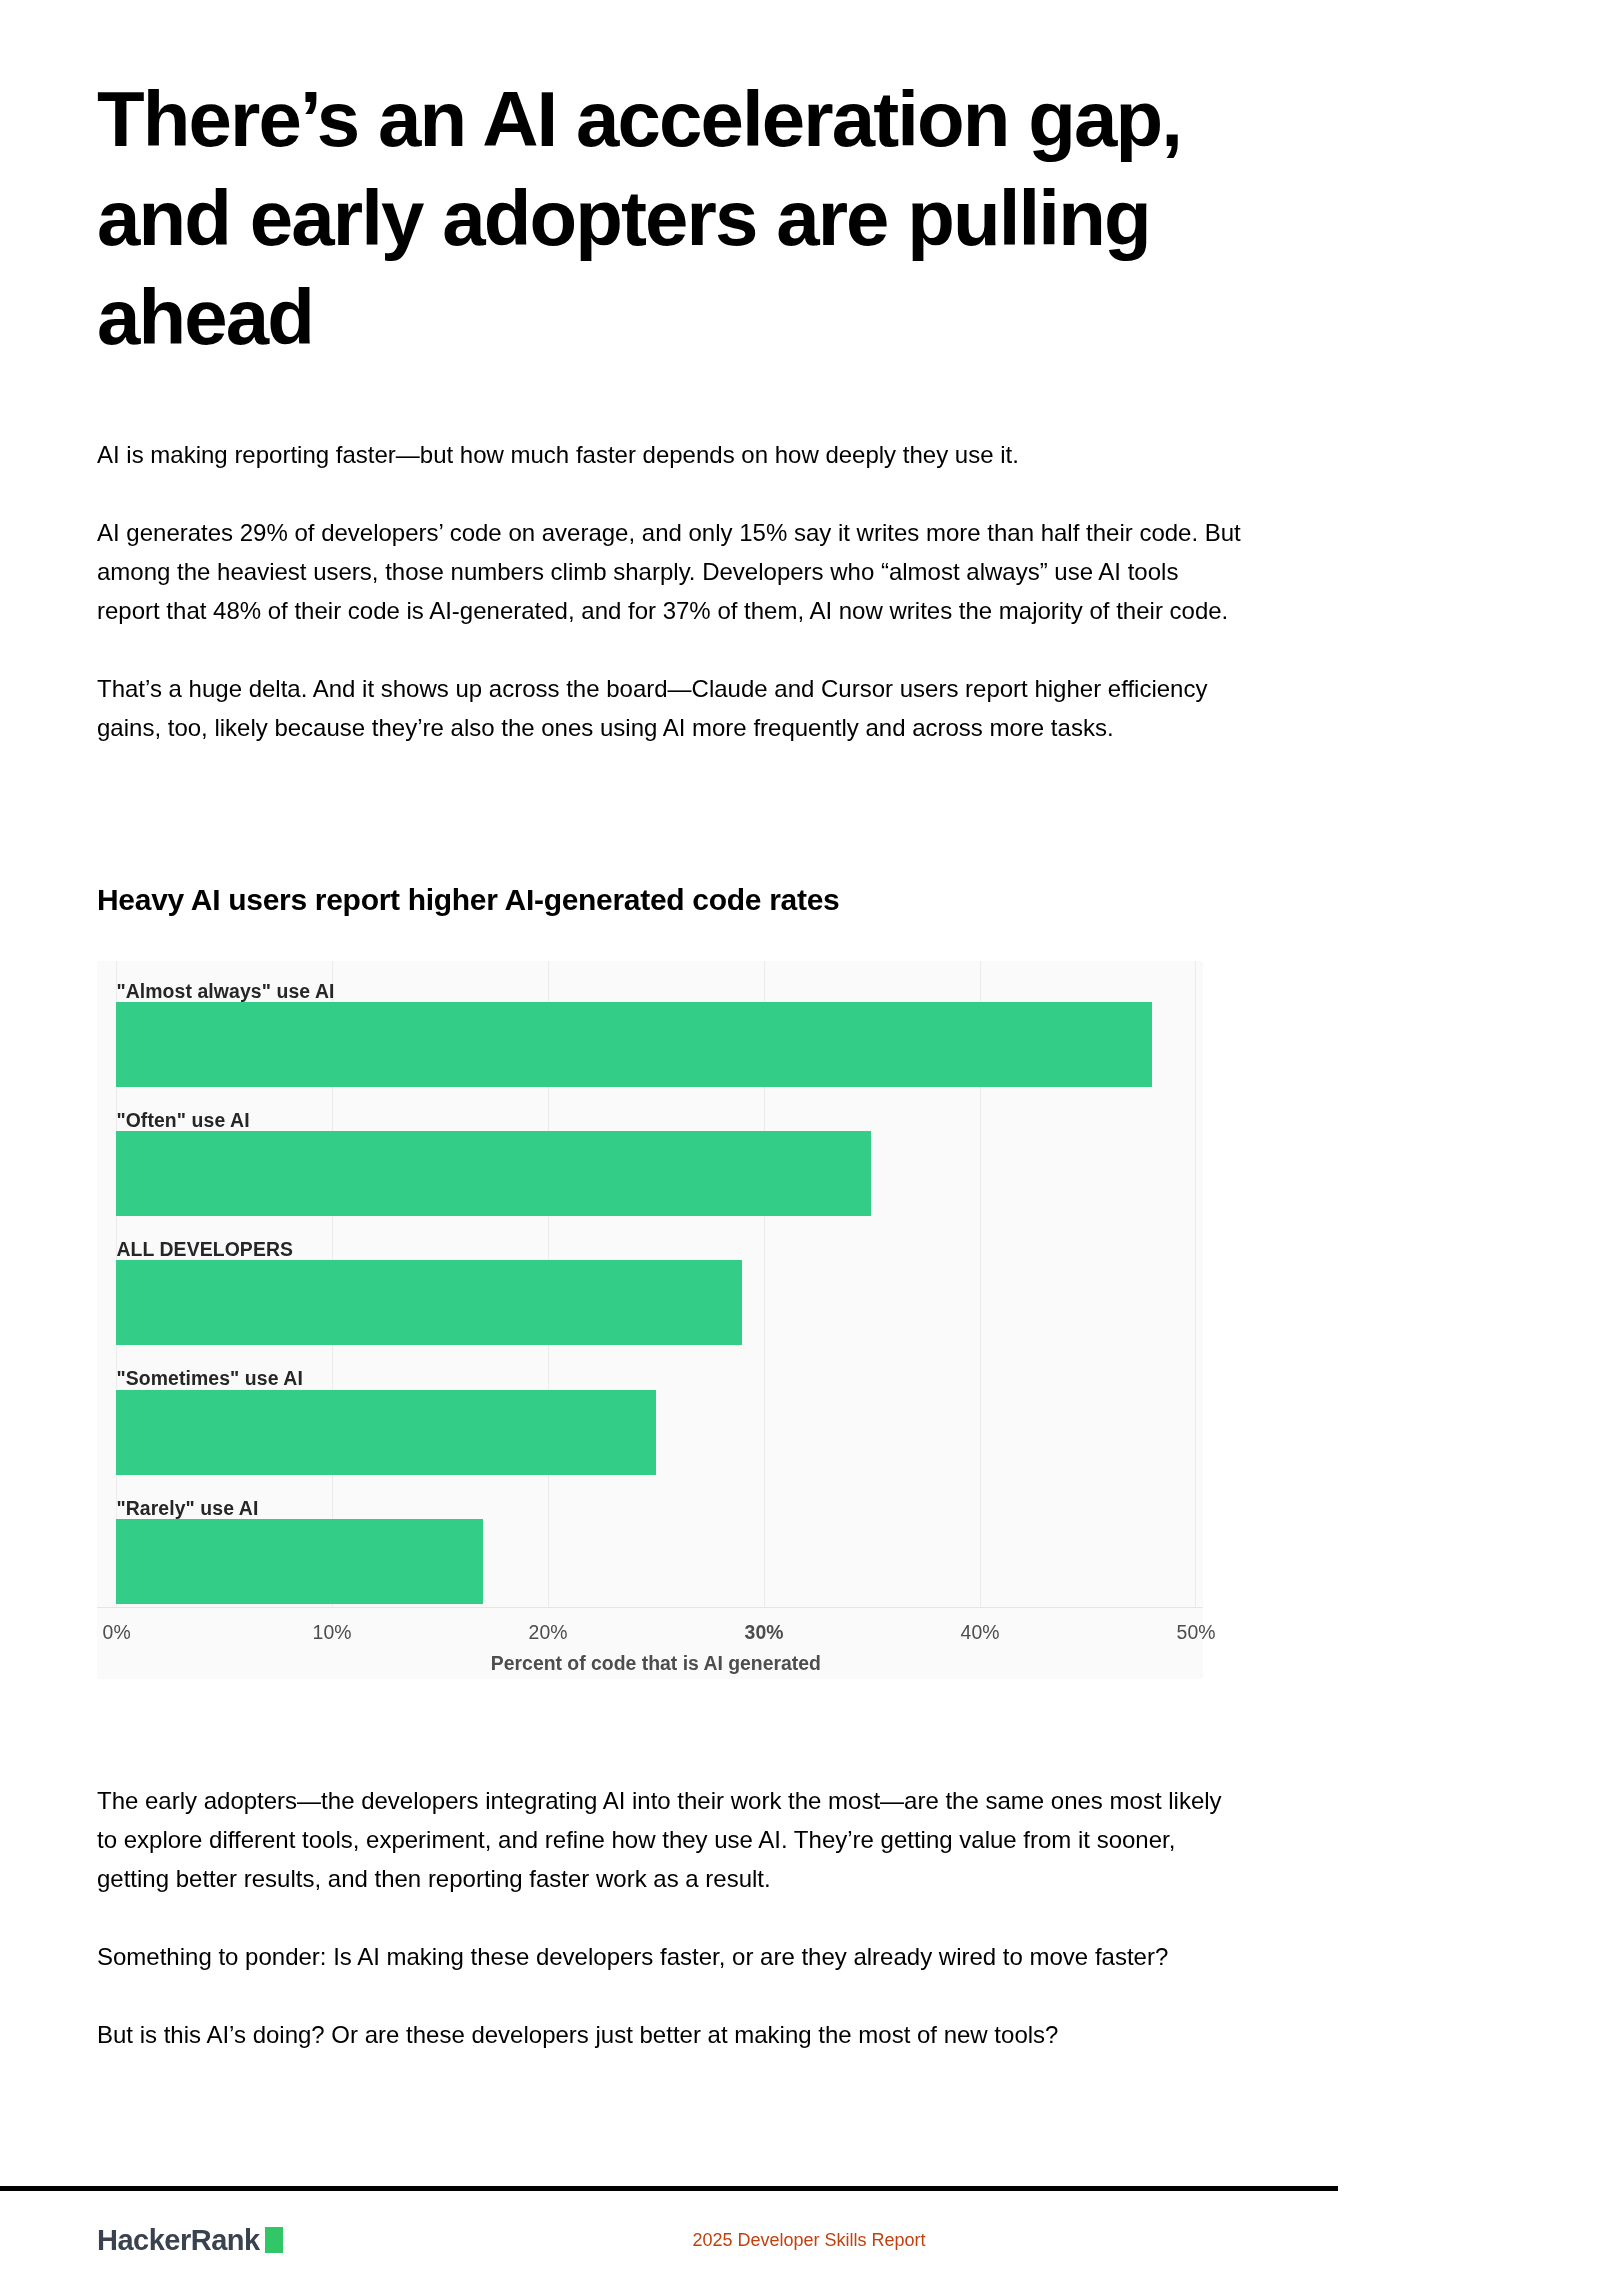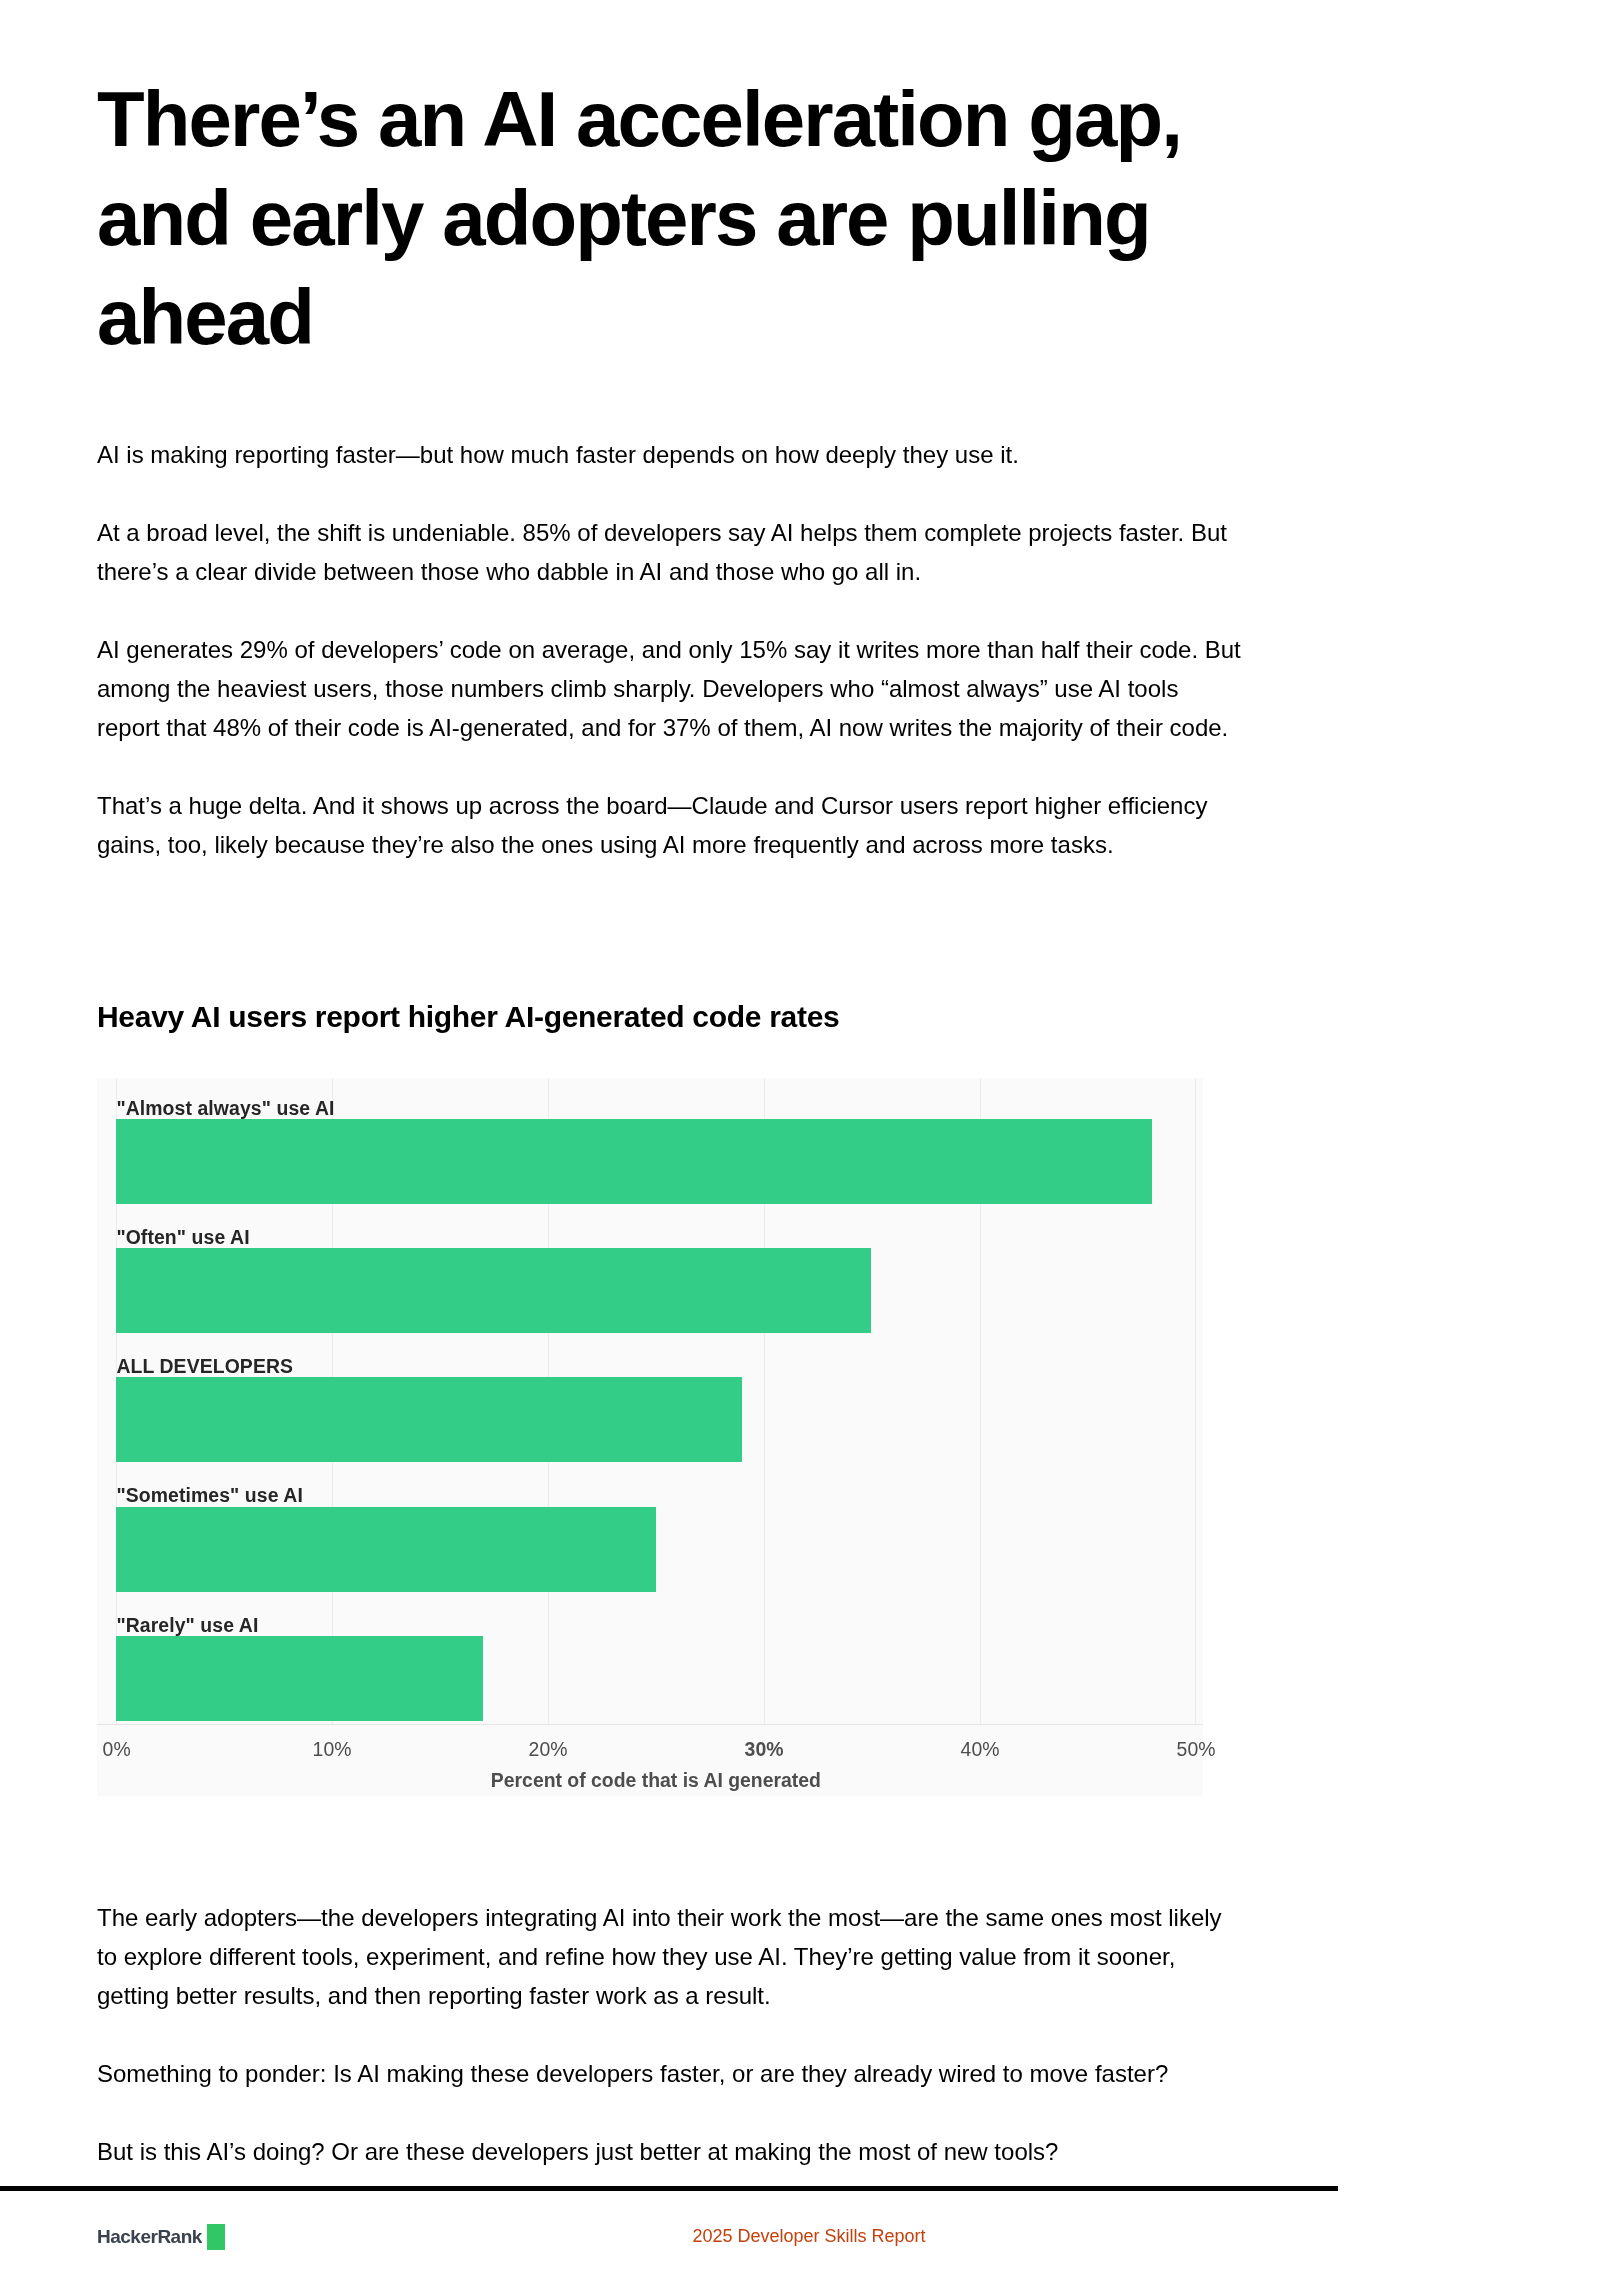--- a/index.html
+++ b/index.html
@@ -48,37 +48,36 @@
   }
   .closing { margin-top:102px; }
 
   .footer { position:absolute; left:0; top:2186px; width:1618px; }
   .footer-rule { width:1618px; height:4.9px; background:#000; }
   .footer-row {
     display:flex; align-items:center; justify-content:space-between;
     padding:0 97px; margin-top:33px;
   }
   .logo { display:flex; align-items:center; }
-  .logo-text { font-size:19px; font-weight:800; letter-spacing:-0.5px; }
+  .logo-text { font-size:29px; font-weight:800; letter-spacing:-0.5px; }
   .logo-block { display:inline-block; width:18.4px; height:26px; margin-left:4.9px; }
   .footer-center { font-size:18px; color:#c2410c; flex:1; text-align:center; }
   .footer-side { width:252px; }
   .footer-page { width:252px; font-size:18.4px; color:#111; text-align:right; }
 </style>
 </head>
 <body>
 
 <div class="page">
   <div class="content">
 
     <h1 class="page-title"><span>There’s an AI acceleration gap,</span><br><span>and early adopters are pulling ahead</span></h1>
 
     <div class="intro">
       <p>AI is making reporting faster—but how much faster depends on how deeply they use it.</p>
-      <p>At a broad level, the shift is undeniable. 85% of developers say AI helps them complete projects faster. But there’s a clear divide between those who dabble in AI and those who go all in.</p>
       <p>AI generates 29% of developers’ code on average, and only 15% say it writes more than half their code. But among the heaviest users, those numbers climb sharply. Developers who “almost always” use AI tools report that 48% of their code is AI-generated, and for 37% of them, AI now writes the majority of their code.</p>
       <p>That’s a huge delta. And it shows up across the board—Claude and Cursor users report higher efficiency gains, too, likely because they’re also the ones using AI more frequently and across more tasks.</p>
     </div>
 
     <h2 class="chart-heading">Heavy AI users report higher AI-generated code rates</h2>
 
     <section class="chart-section">
       <figure class="figure" style="background: rgb(250, 250, 250);">
         <div id="chart-gridlines">
             <div class="gridline" style="left: 19.4px;"></div>

